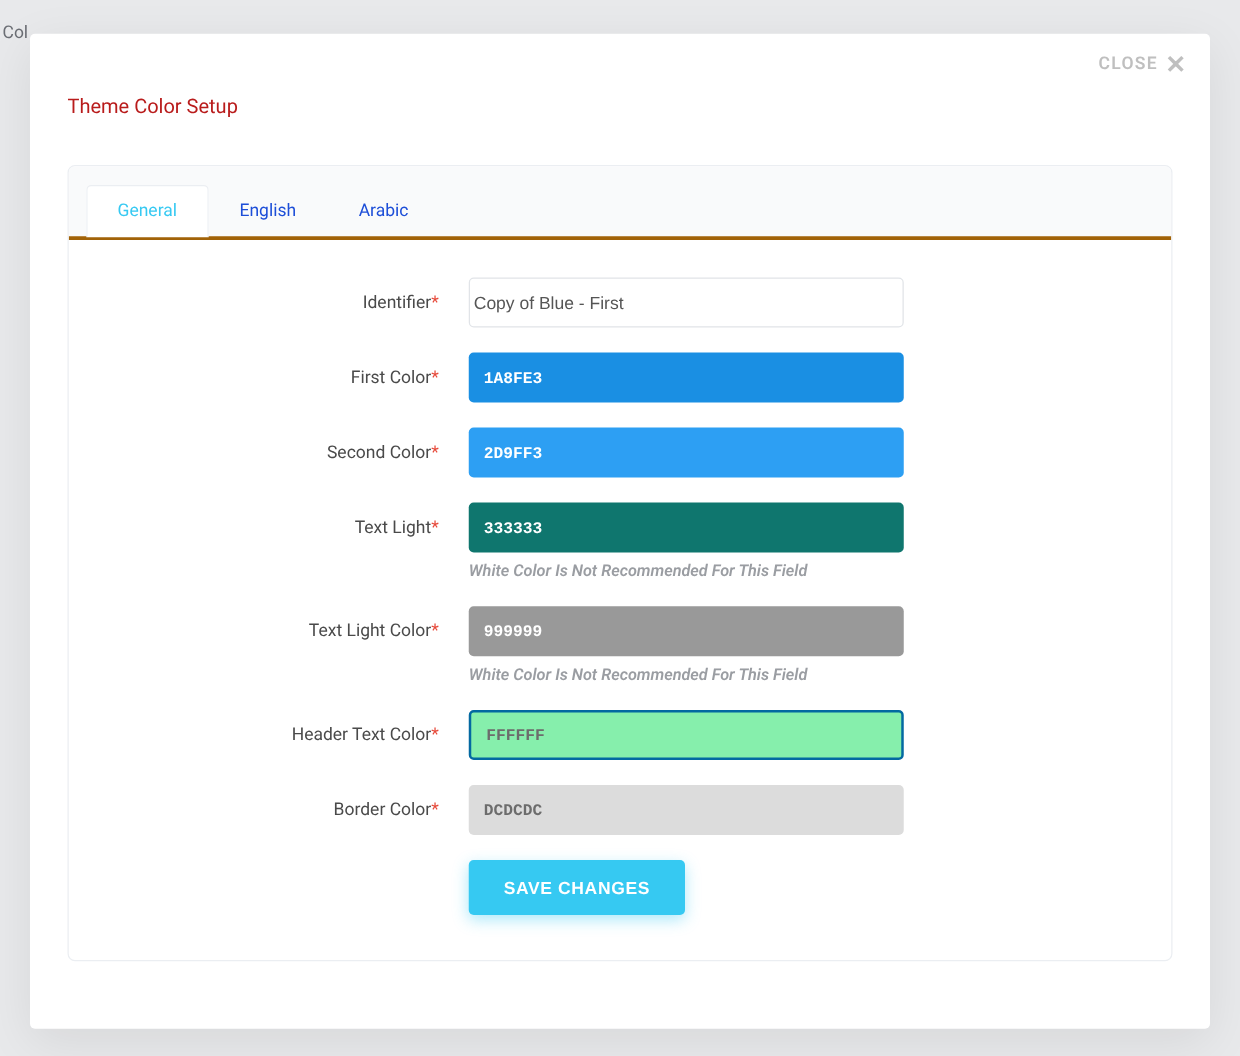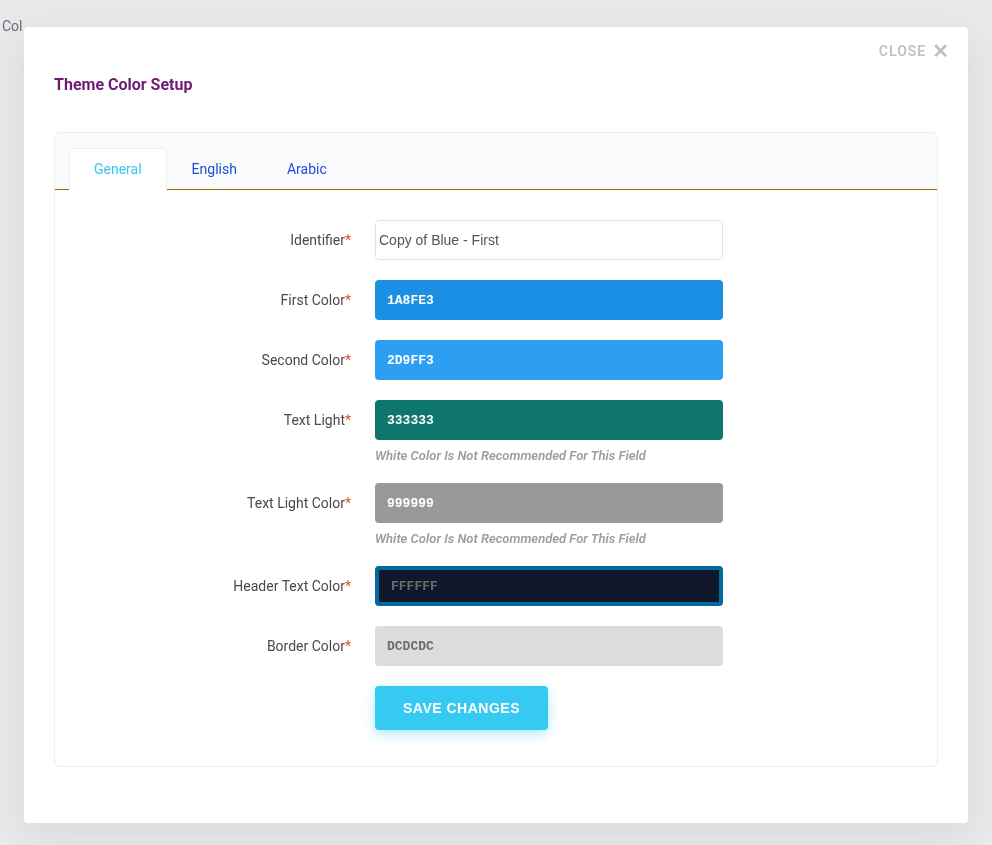--- a/index.html
+++ b/index.html
@@ -48,36 +48,36 @@
       user-select: none;
     }
     .close-x {
       font-size: 20px;
       font-weight: 700;
       line-height: 1;
     }
     .modal-title {
       padding: 10px 30px 20px 30px;
       font-size: 16px;
-      font-weight: 700;
-      color: #701a75;
+      font-weight: 400;
+      color: #b91c1c;
     }
     .card {
       margin: 18px 30px 30px 30px;
       border: 1px solid #ebeef2;
       border-radius: 6px;
       overflow: hidden;
       background: #ffffff;
     }
     .tabs-bar {
       background: #f9fafb;
       display: flex;
       align-items: flex-end;
       padding: 14px 14px 0 14px;
-      border-bottom: 1px solid #a16207;
+      border-bottom: 3px solid #a16207;
     }
     .tab {
       padding: 12px 24px;
       font-size: 14px;
       color: #1d4ed8;
       background: transparent;
       border: 1px solid transparent;
       cursor: pointer;
       position: relative;
       bottom: -1px;
@@ -282,21 +282,21 @@
           <div class="helper-text">White Color Is Not Recommended For This Field</div>
         </div>
       </div>
 
       <div class="group">
         <div class="form-row">
           <div class="label-col">
             <span>Header Text Color</span><span class="req">*</span>
           </div>
           <div class="field-col">
-            <div class="color-block color-header" style="background:#0f172a;color:#6c6c6c;font-weight:600;border:4px solid #0369a1">
+            <div class="color-block color-header" style="background:#86efac;color:#6c6c6c;font-weight:600;border:2px solid #0369a1">
               <span>FFFFFF</span>
             </div>
           </div>
         </div>
       </div>
 
       <div class="group">
         <div class="form-row">
           <div class="label-col">
             <span>Border Color</span><span class="req">*</span>

